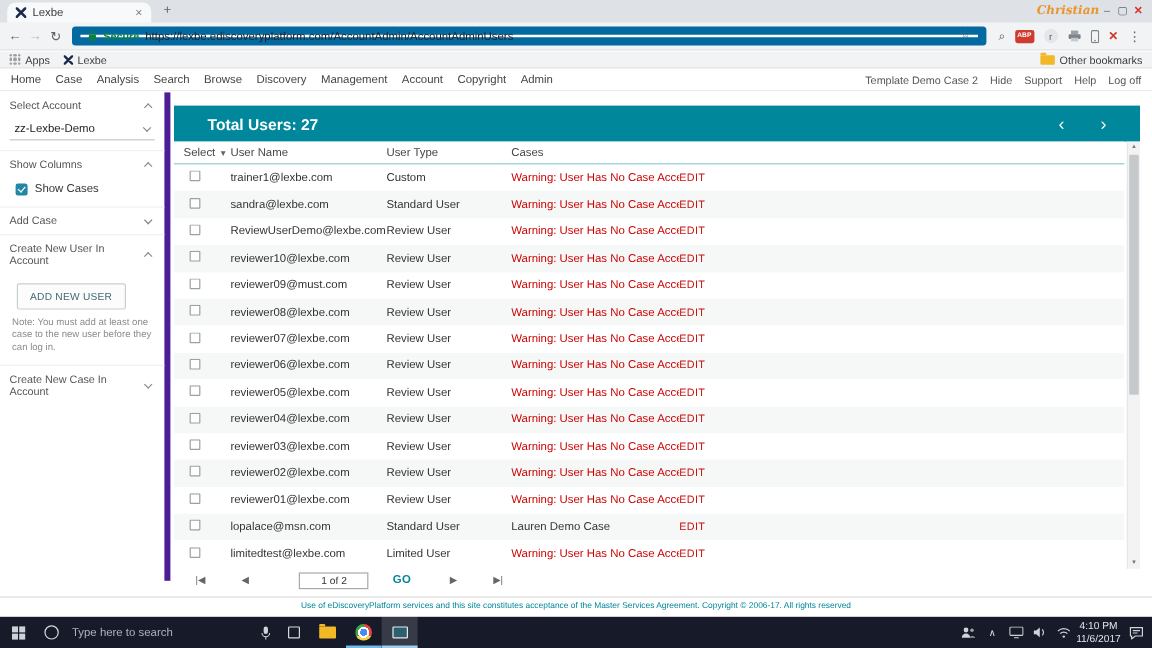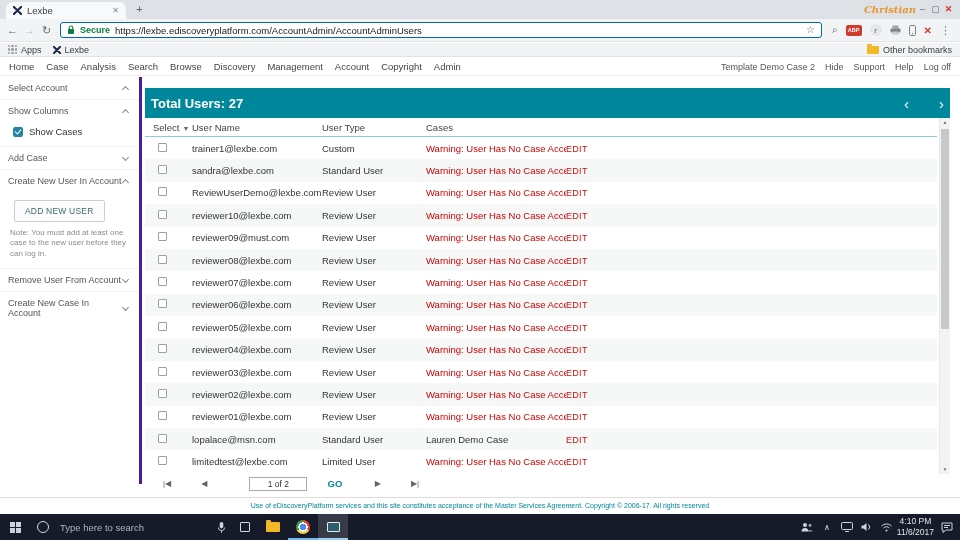--- a/index.html
+++ b/index.html
@@ -14,21 +14,21 @@
 .tab-close{margin-left:auto;color:#80868b;font-size:8px;line-height:1}
 .newtab{position:absolute;left:132px;top:3px;width:15px;height:13px;color:#5f6368;font-size:11px;line-height:12px;text-align:center}
 .tb-right{position:absolute;right:5px;top:0;height:19px;display:flex;align-items:center;}
 .profile{color:#e8962e;font-family:"DejaVu Serif",serif;font-style:italic;font-weight:bold;font-size:10px}
 .winbtn{font-size:9px;color:#5f6368;width:13px;text-align:center;line-height:1}
 .winbtn.close{color:#d93025;font-weight:bold}
 
 .toolbar{position:absolute;top:19px;left:0;right:0;height:23px;background:#f1f3f4;border-bottom:1px solid #e2e4e8;display:flex;align-items:center;padding:0 4px}
 .navbtn{width:17px;text-align:center;font-size:11px;color:#5f6368}
 .navbtn.fwd{color:#b9bdc2}
-.omnibox{flex:1;height:16px;margin:0 5px;background:#fff;border:1px solid #0369a1;border-radius:3px;display:flex;align-items:center;gap:5px;padding:0 6px;min-width:0}
+.omnibox{flex:1;height:16px;margin:0 5px;background:#fff;border:7px solid #0369a1;border-radius:3px;display:flex;align-items:center;gap:5px;padding:0 6px;min-width:0}
 .secure{color:#0b8043;font-size:9px;font-weight:bold}
 .url{flex:1;font-size:9.5px;color:#202124;white-space:nowrap;overflow:hidden}
 .omni-star{color:#5f6368;font-size:10px;line-height:1}
 .ext{display:flex;align-items:center;gap:8px;padding:0 5px}
 .ext .mag{color:#5f6368;font-size:10px}
 .abp{width:16px;height:11px;background:#d03b2f;border-radius:2px;color:#fff;font-size:5.5px;font-weight:bold;display:flex;align-items:center;justify-content:center}
 .rprof{width:12px;height:12px;border-radius:50%;background:#e4e6ea;color:#5f6368;font-size:8px;display:flex;align-items:center;justify-content:center}
 .redx{color:#d03b2f;font-weight:bold;font-size:10px}
 .dots{color:#5f6368;font-size:11px}
 
@@ -39,36 +39,36 @@
 .bm-right{margin-left:auto;display:flex;align-items:center;gap:4px}
 .folder-ic{width:12px;height:8px;background:#f2b825;border-radius:1px;position:relative;flex:none}
 .folder-ic::before{content:"";position:absolute;top:-2px;left:0;width:5px;height:2px;background:#f2b825;border-radius:1px 1px 0 0}
 
 
 .appnav{position:absolute;top:58px;left:0;right:0;height:18px;background:#fff;border-bottom:1px solid #ededed;display:flex;align-items:center;padding:0 9px;font-size:9.5px;color:#444}
 .appnav .left{display:flex;gap:12px}
 .appnav .right{margin-left:auto;display:flex;gap:10px;font-size:9px;color:#555}
 
 
-.sidebar{position:absolute;left:0;top:77px;width:142px;bottom:56px;background:#fff;font-size:9px;color:#555;border-right:3px solid #4c1d95}
+.sidebar{position:absolute;left:0;top:77px;width:142px;bottom:56px;background:#fff;font-size:9px;color:#555;border-right:5px solid #4c1d95}
 .sb-sec{display:flex;align-items:center;justify-content:space-between;padding:6px 11px 6px 8px;border-top:1px solid #f1f1f1}
 .sb-sec.first{border-top:none}
 .chev{width:5px;height:5px;border-right:1px solid #888;border-bottom:1px solid #888;flex:none}
 .chev.up{transform:rotate(-135deg);margin-top:2px}
 .chev.down{transform:rotate(45deg);margin-bottom:2px}
 .sb-select{margin:0 8px 8px;padding:3px 4px;border-bottom:1px solid #c4c9ce;display:flex;align-items:center;justify-content:space-between;font-size:9.5px;color:#222}
 .sb-check{display:flex;align-items:center;gap:6px;padding:4px 8px 9px 13px;font-size:9.5px;color:#333}
 .cbx{width:10px;height:10px;background:#2287a5;border-radius:2px;position:relative;flex:none}
 .cbx::after{content:"";position:absolute;left:3px;top:1px;width:3px;height:5px;border-right:1.5px solid #fff;border-bottom:1.5px solid #fff;transform:rotate(40deg)}
 .sb-btn{display:block;margin:8px 14px 6px;padding:5px 10px;background:#fcfcfc;border:1px solid #c9ced3;border-radius:2px;font-size:8.5px;color:#3e6a75;font-family:inherit;letter-spacing:.2px;cursor:pointer}
 .sb-note{padding:0 10px 9px;font-size:8px;color:#8b8b8b;line-height:1.3}
 
 
 .main{position:absolute;left:145px;top:77px;right:10px;bottom:43px}
-.teal-bar{position:absolute;left:0;top:11px;right:0;height:30px;background:#00879b;color:#fff;display:flex;align-items:center;padding:0 6px;font-size:13px;font-weight:bold}
+.teal-bar{position:absolute;left:0;top:11px;right:0;height:30px;background:#00879b;color:#fff;display:flex;align-items:center;padding:0 28px;font-size:13px;font-weight:bold}
 .teal-nav{margin-left:auto;display:flex;gap:30px;font-size:15px;font-weight:normal;line-height:1}
 .teal-nav span{cursor:pointer}
 
 .thead{position:absolute;left:0;top:41px;right:13px;height:19px;display:flex;align-items:center;font-size:9.5px;color:#444;border-bottom:1px solid #8fcbd6;background:#fff}
 .c{padding-right:4px;overflow:hidden;white-space:nowrap}
 .cs{width:47px;padding-left:8px}
 .cu{width:130px}
 .ct{width:104px}
 .cc{width:140px}
 .ce{width:55px}
@@ -224,43 +224,43 @@
         <span class="nav-right-item">Help</span>
         <span class="nav-right-item">Log off</span>
       </div>
   </div>
 
   <aside class="sidebar">
     <div class="sb-sec first">
       <span>Select Account</span>
       <i class="chev up"></i>
     </div>
+    <div class="sb-select">
+      <span>zz-Lexbe-Demo</span>
+      <i class="chev down"></i>
+    </div>
     <div class="sb-sec">
       <span>Show Columns</span>
       <i class="chev up"></i>
     </div>
     <label class="sb-check">
       <span class="cbx"></span>
       <span>Show Cases</span>
     </label>
     <div class="sb-sec">
       <span>Add Case</span>
       <i class="chev down"></i>
     </div>
     <div class="sb-sec">
       <span>Create New User In Account</span>
       <i class="chev up"></i>
     </div>
     <button class="sb-btn">ADD NEW USER</button>
     <div class="sb-note">Note: You must add at least one case to the new user before they can log in.</div>
     <div class="sb-sec">
-      <span>Remove User From Account</span>
-      <i class="chev down"></i>
-    </div>
-    <div class="sb-sec">
       <span>Create New Case In Account</span>
       <i class="chev down"></i>
     </div>
   </aside>
 
   <main class="main">
     <div class="teal-bar">
       <span>Total Users: 27</span>
       <div class="teal-nav">
         <span>‹</span>

